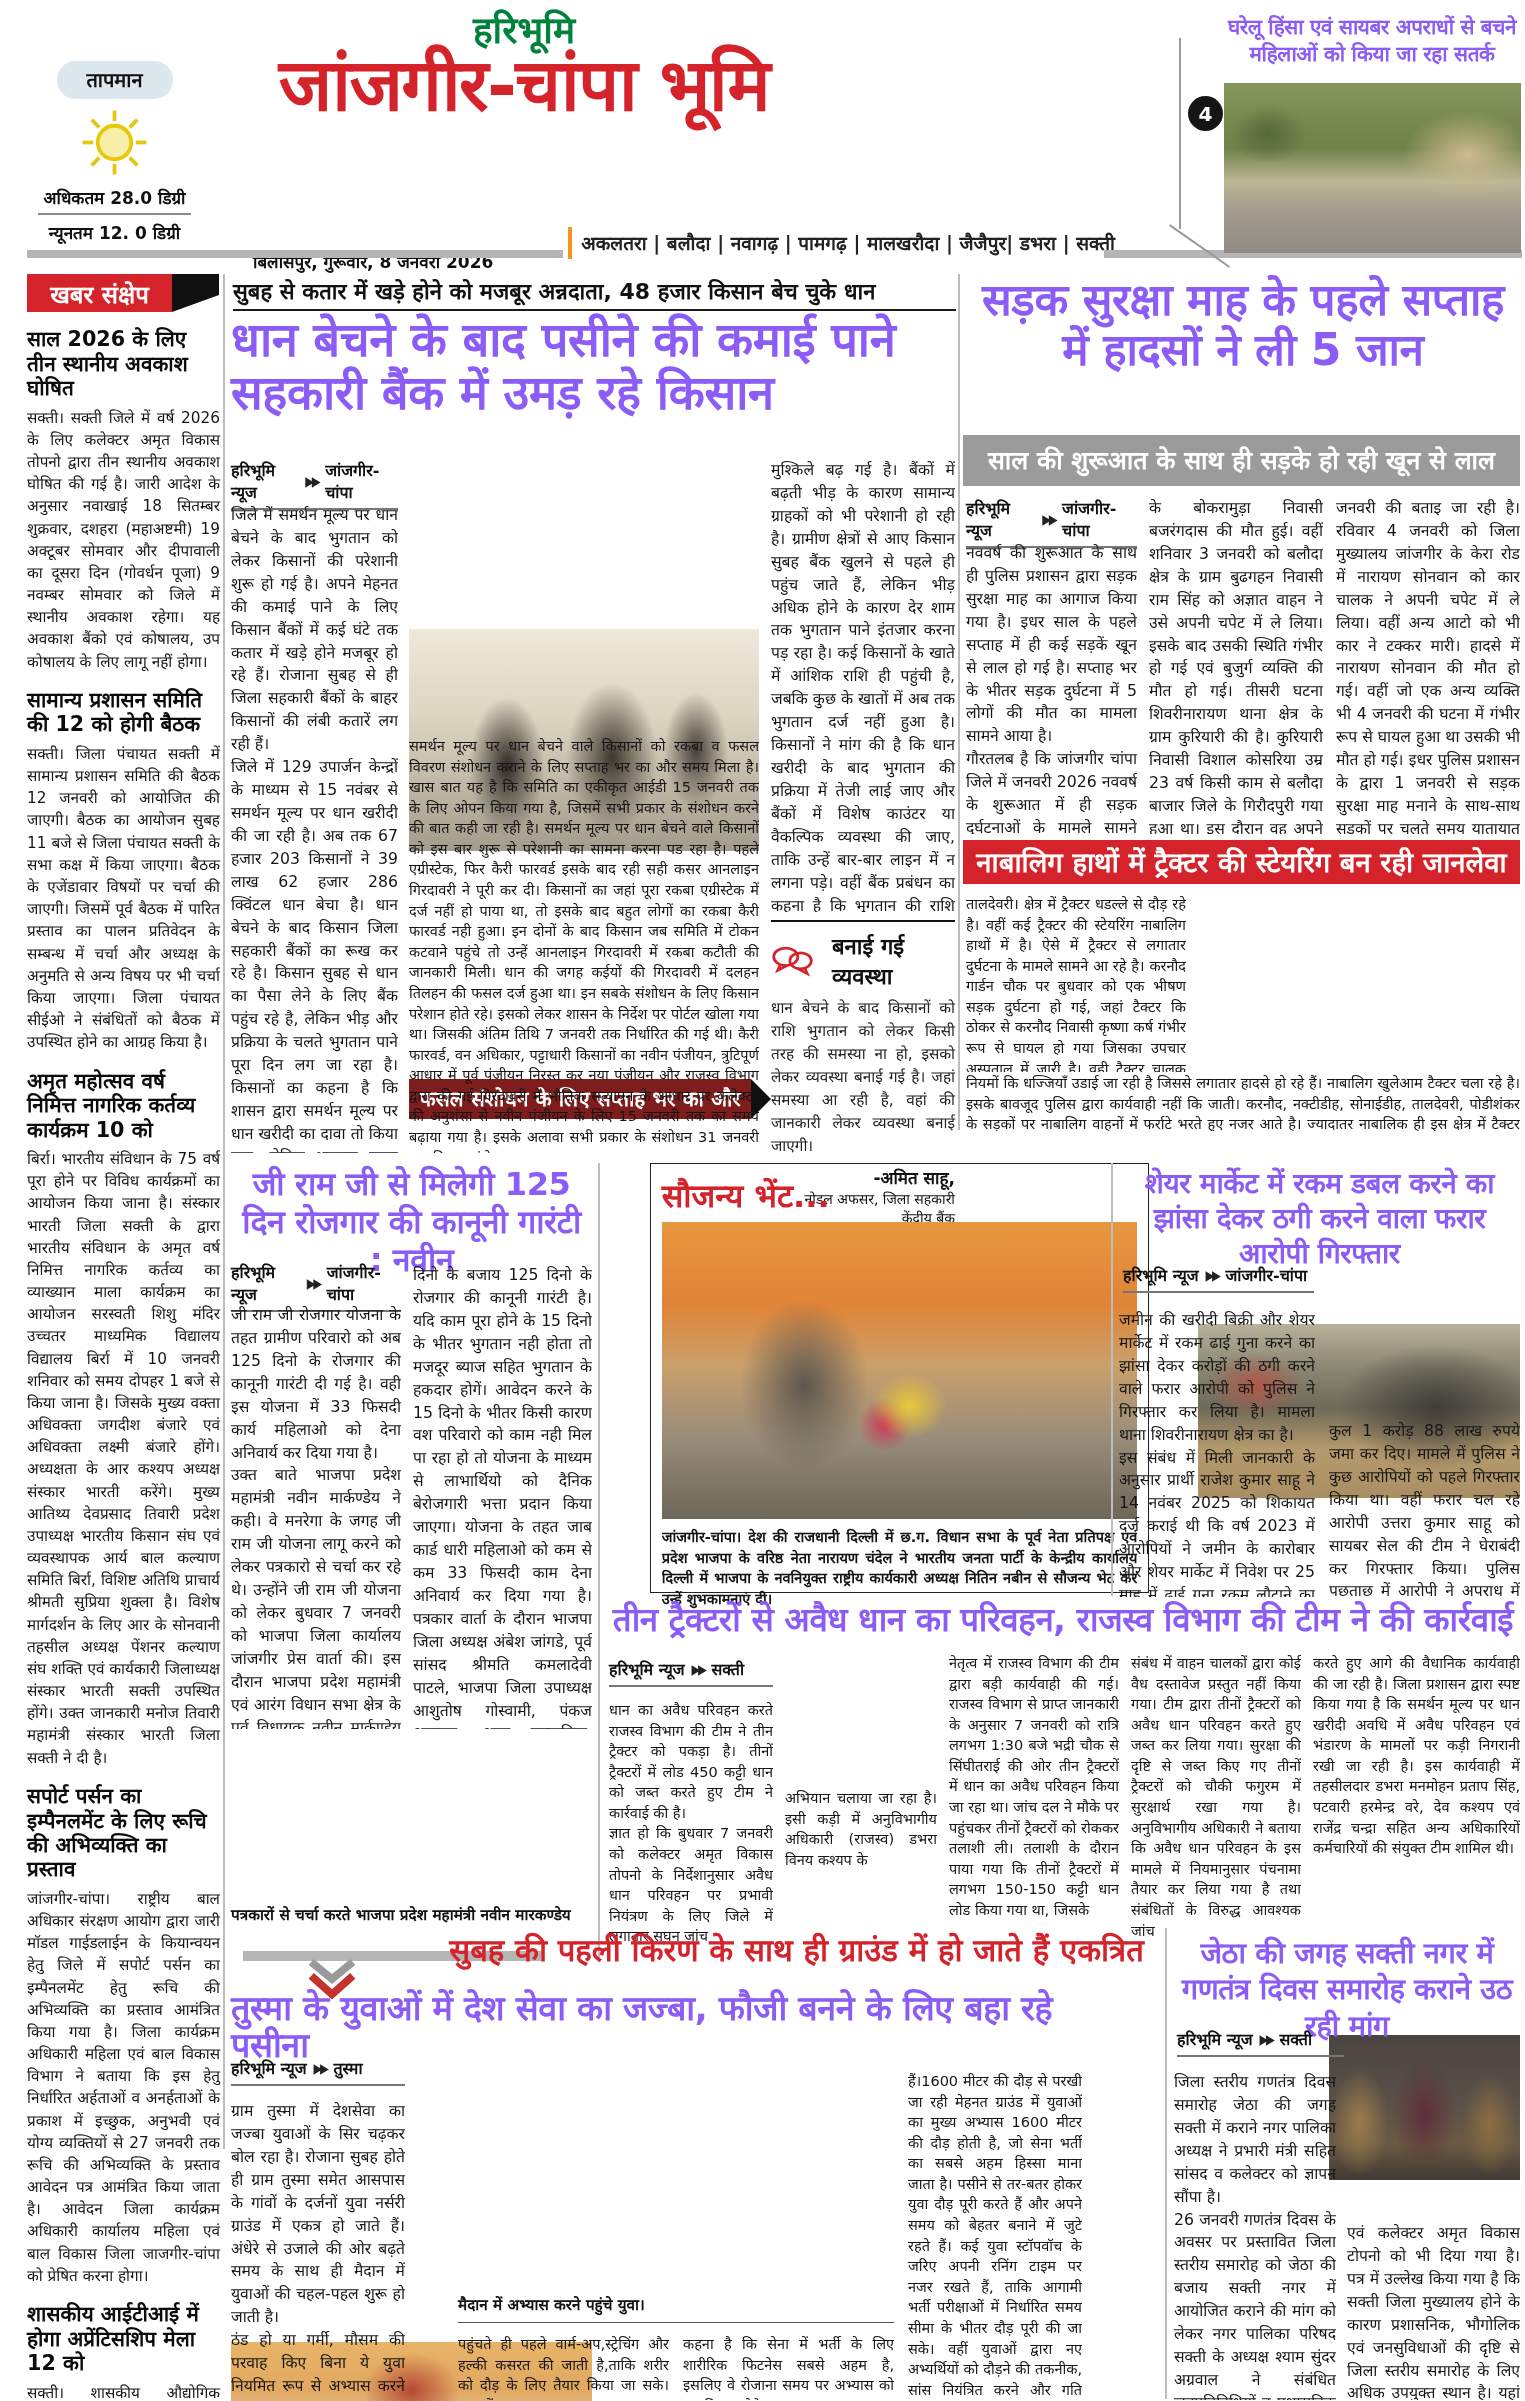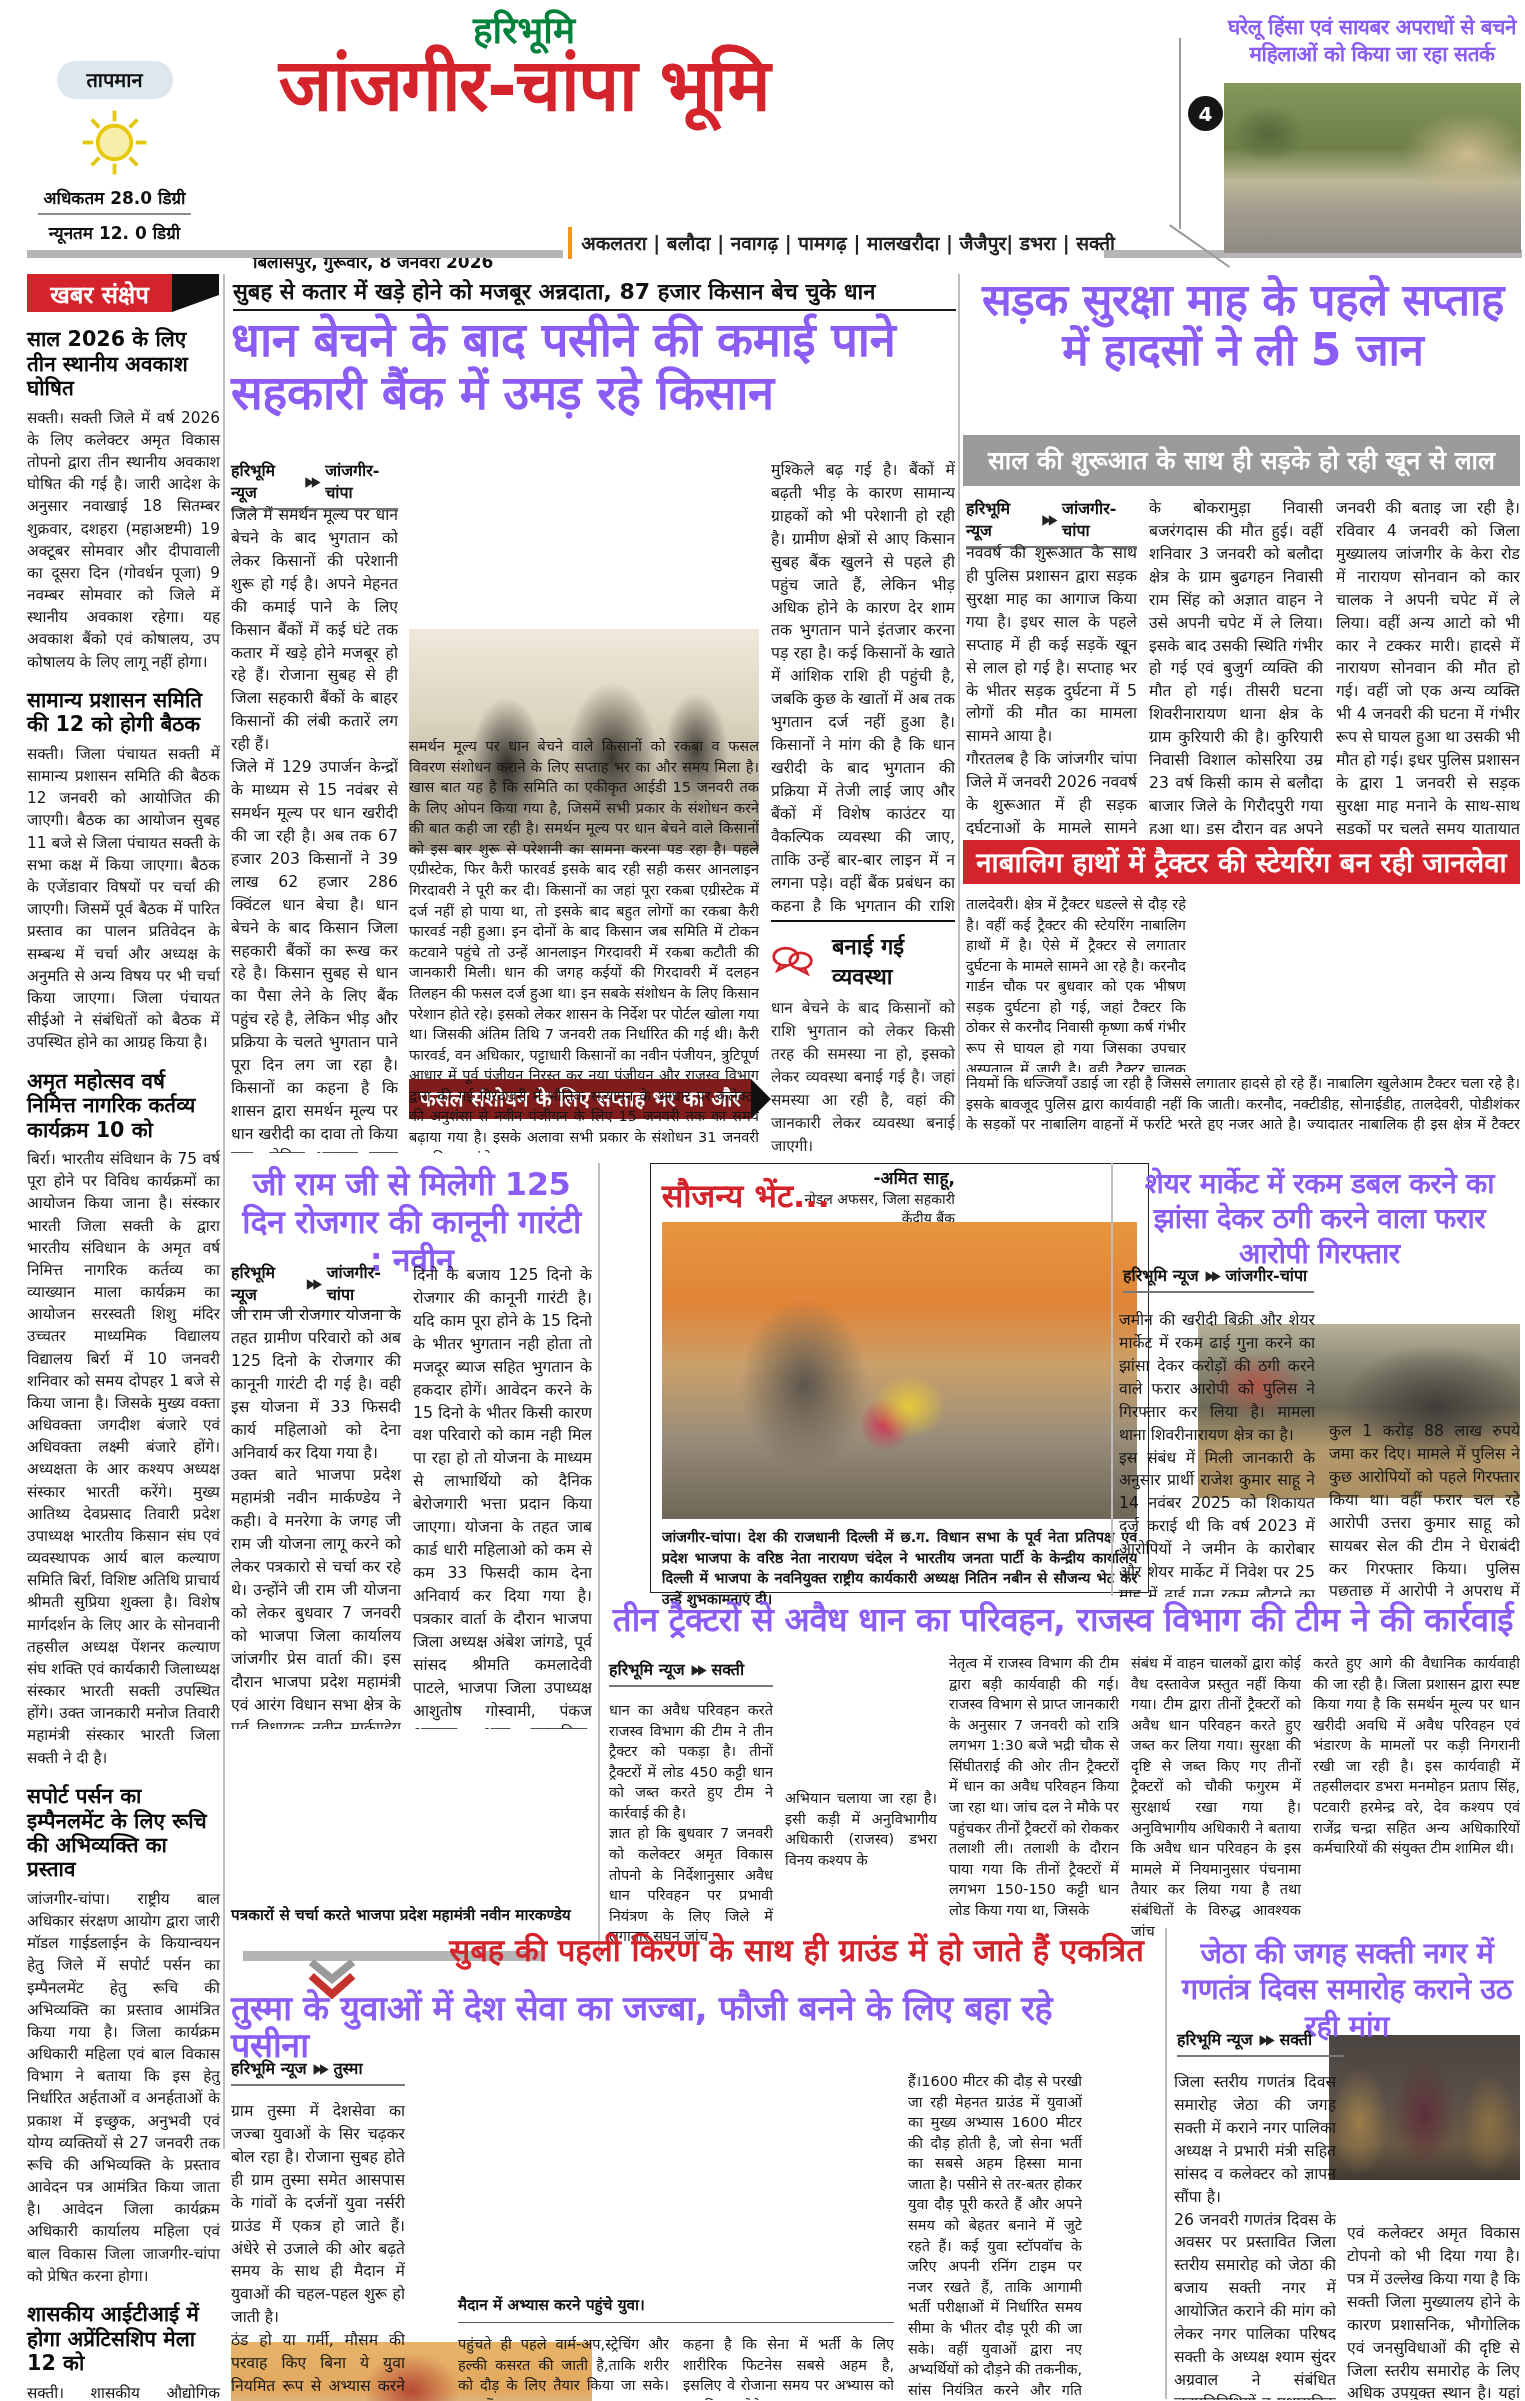--- a/index.html
+++ b/index.html
@@ -136,21 +136,21 @@
     <div class="brief-title">सपोर्ट पर्सन का इम्पैनलमेंट के लिए रूचि की अभिव्यक्ति का प्रस्ताव</div>
     <div class="brief-body">जांजगीर-चांपा। राष्ट्रीय बाल अधिकार संरक्षण आयोग द्वारा जारी मॉडल गाईडलाईन के कियान्वयन हेतु जिले में सपोर्ट पर्सन का इम्पैनलमेंट हेतु रूचि की अभिव्यक्ति का प्रस्ताव आमंत्रित किया गया है। जिला कार्यक्रम अधिकारी महिला एवं बाल विकास विभाग ने बताया कि इस हेतु निर्धारित अर्हताओं व अनर्हताओं के प्रकाश में इच्छुक, अनुभवी एवं योग्य व्यक्तियों से 27 जनवरी तक रूचि की अभिव्यक्ति के प्रस्ताव आवेदन पत्र आमंत्रित किया जाता है। आवेदन जिला कार्यक्रम अधिकारी कार्यालय महिला एवं बाल विकास जिला जाजगीर-चांपा को प्रेषित करना होगा।</div>
   </div>
   <div>
     <div class="brief-title">शासकीय आईटीआई में होगा अप्रेंटिसशिप मेला 12 को</div>
     <div class="brief-body">सक्ती। शासकीय औद्योगिक प्रशिक्षण संस्थान (आई.टी.आई.) जैजैपुर में सोमवार 12 जनवरी को सुबह 10:30 बजे से अप्रेंटिसशिप मेला का आयोजन किया जा रहा है। इस अप्रेंटिसशिप मेला में जिला सक्ती के अंतर्गत संचालित औद्योगिक प्रशिक्षण संस्थाओं के सभी व्यवसायों के उत्तीर्ण प्रशिक्षणार्थी अपने समस्त आवश्यक दस्तावेजों के साथ सम्मिलित हो सकते हैं। यह मेला प्रशिक्षणार्थियों को अप्रेंटिसशिप के अवसर प्रदान करने हेतु आयोजित किया जा रहा है। उक्त के सम्बन्ध में अन्य किसी भी प्रकार की अधिक जानकारी के लिए इच्छुक प्रशिक्षणार्थी कार्यालयीन समय में शासकीय आई.टी.आई. जैजैपुर से संपर्क कर सकते हैं।</div>
   </div>
 </div>
 <div class="abs rule-v" style="left:223px;top:274px;height:1875px;"></div>
 
-<div class="abs" style="left:233px;top:275px;width:723px;font-size:22px;font-weight:700;border-bottom:2.3px solid #1a1a1a;padding-bottom:3.8px;">सुबह से कतार में खड़े होने को मजबूर अन्नदाता, 87 हजार किसान बेच चुके धान</div>
+<div class="abs" style="left:233px;top:275px;width:723px;font-size:22px;font-weight:700;border-bottom:2.3px solid #1a1a1a;padding-bottom:3.8px;">सुबह से कतार में खड़े होने को मजबूर अन्नदाता, 48 हजार किसान बेच चुके धान</div>
 <div class="abs story-headline" style="left:231px;top:314px;width:727px;font-size:47px;line-height:1.12;">धान बेचने के बाद पसीने की कमाई पाने सहकारी बैंक में उमड़ रहे किसान</div>
 
 <div class="abs byline" style="left:231px;top:459px;width:167px;">
   <span>हरिभूमि न्यूज</span>
   <span class="arrows">▶▶</span>
   <span>जांजगीर-चांपा</span>
 </div>
 <div class="abs body-text" style="left:231px;top:504px;width:167px;height:649px;">जिले में समर्थन मूल्य पर धान बेचने के बाद भुगतान को लेकर किसानों की परेशानी शुरू हो गई है। अपने मेहनत की कमाई पाने के लिए किसान बैंकों में कई घंटे तक कतार में खड़े होने मजबूर हो रहे हैं। रोजाना सुबह से ही जिला सहकारी बैंकों के बाहर किसानों की लंबी कतारें लग रही हैं।
 जिले में 129 उपार्जन केन्द्रों के माध्यम से 15 नवंबर से समर्थन मूल्य पर धान खरीदी की जा रही है। अब तक 67 हजार 203 किसानों ने 39 लाख 62 हजार 286 क्विंटल धान बेचा है। धान बेचने के बाद किसान जिला सहकारी बैंकों का रूख कर रहे है। किसान सुबह से धान का पैसा लेने के लिए बैंक पहुंच रहे है, लेकिन भीड़ और प्रक्रिया के चलते भुगतान पाने पूरा दिन लग जा रहा है। किसानों का कहना है कि शासन द्वारा समर्थन मूल्य पर धान खरीदी का दावा तो किया गया, लेकिन भुगतान समय पर नहीं होने से उन्हें आर्थिक संकट का सामना करना पड़ रहा है। कई किसानों को खाद, बीज, कीटनाशक और कर्ज की अदायगी करनी है। ऐसे में धान का पैसा अटकने से किसानों की</div>
 

